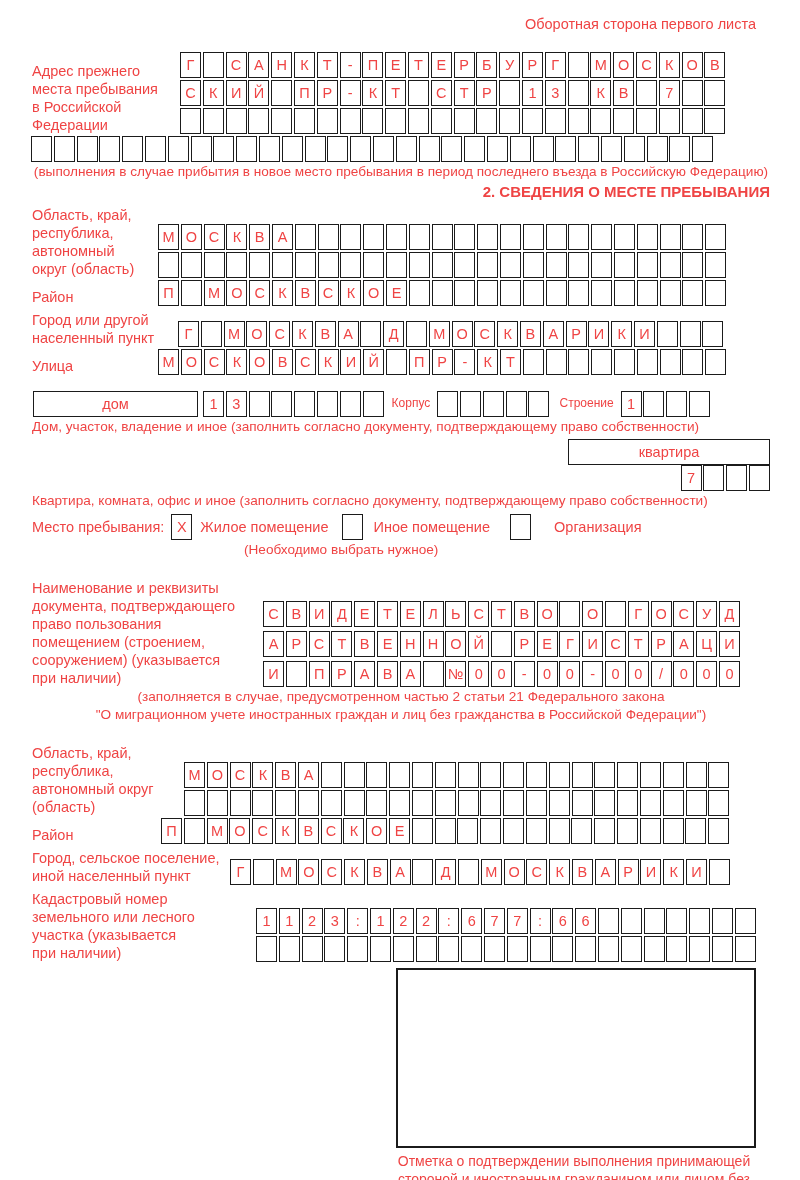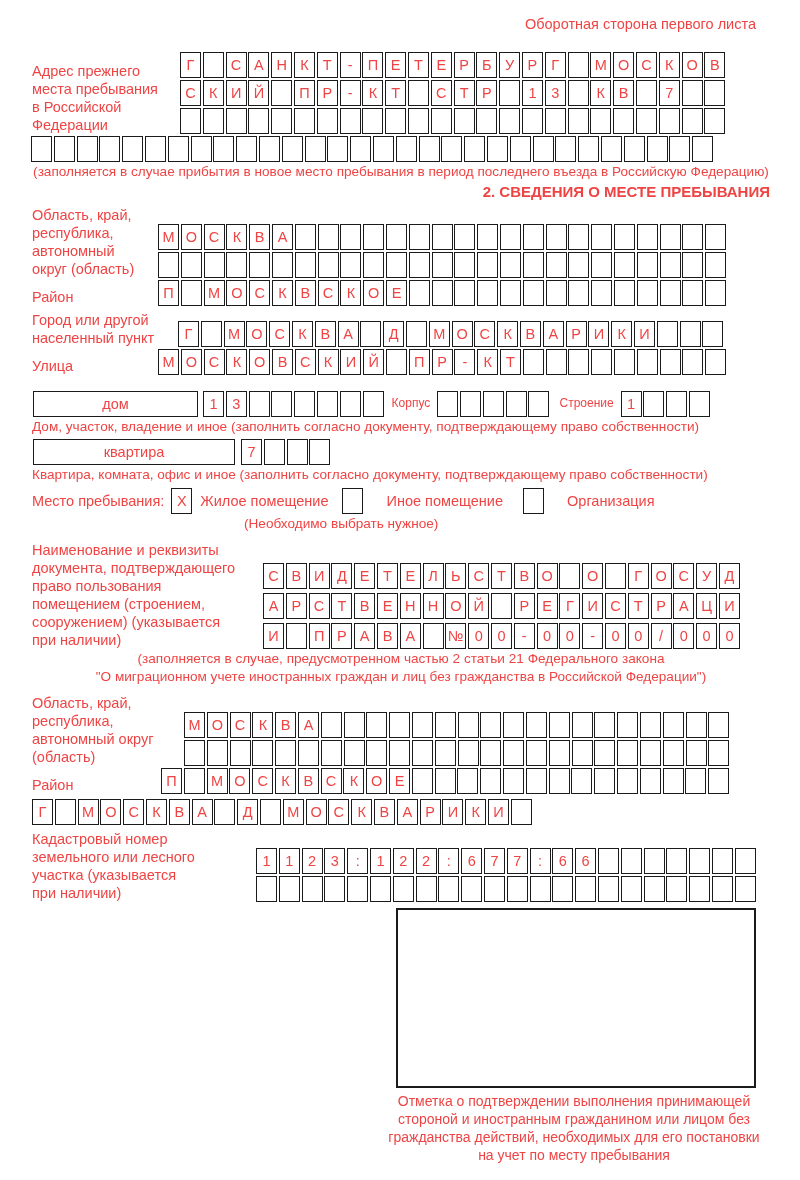--- a/index.html
+++ b/index.html
@@ -24,21 +24,21 @@
     box-sizing:content-box;flex:none;height:24px;border:1.6px solid #1b1b1b;
     text-align:center;font-size:14.5px;line-height:24px;
   }
   .inline-lbl{font-size:12px;line-height:27px;flex:none;}
   .w-prev{width:148px;}  .w-reg{width:126px;}  .w-city2{width:146px;}
   .w-doc{width:221px;padding-right:10px;}
   .w-reg-f{width:152px;} .w-rai-f{width:129px;} .w-city-f{width:198px;} .w-kad{width:198px;padding-right:26px;}
   .stay-row{display:flex;align-items:center;margin-top:5px;font-size:14.5px;}
   .stamp-box{width:356px;height:176px;border:2px solid #1b1b1b;margin:6px 0 0 364px;}
   .stamp-caption{width:420px;margin:4px 0 0 332px;font-size:14px;line-height:18px;text-align:center;white-space:pre-line;}
-  .mt3{margin-top:15px;} .mt6{margin-top:6px;}
+  .mt3{margin-top:15px;} .mt6{margin-top:18px;}
   .pt14{padding-top:14px;}
 </style>
 </head>
 <body>
 
 <div class="page">
 
   <div class="corner">Оборотная сторона первого листа</div>
 
   <div class="frow">
@@ -152,21 +152,21 @@
       <span class="cell"></span>
       <span class="cell"></span>
       <span class="cell"></span>
       <span class="cell"></span>
       <span class="cell"></span>
       <span class="cell"></span>
       <span class="cell"></span>
       <span class="cell"></span>
       <span class="cell"></span>
     </div>
-  <div class="note center">(заполняется в случае прибытия в новое место пребывания в период последнего въезда в Российскую Федерацию)</div>
+  <div class="note center">(выполнения в случае прибытия в новое место пребывания в период последнего въезда в Российскую Федерацию)</div>
 
   <div class="title">2. СВЕДЕНИЯ О МЕСТЕ ПРЕБЫВАНИЯ</div>
 
   <div class="frow">
     <div class="lbl w-reg">Область, край,
 республика,
 автономный
 округ (область)</div>
     <div class="rowstack">
       <div class="cells">
@@ -342,37 +342,37 @@
     <div class="inline-lbl" style="padding:0 7px 0 10px;">Строение</div>
     <div class="cells">
         <span class="cell">1</span>
         <span class="cell"></span>
         <span class="cell"></span>
         <span class="cell"></span>
       </div>
   </div>
   <div class="note">Дом, участок, владение и иное (заполнить согласно документу, подтверждающему право собственности)</div>
 
-  <div class="frow" style="margin-top:4px;">
+  <div class="frow" style="margin-top:4px;flex-direction:column;">
     <div class="bigbox" style="width:200px;margin-left:1px;">квартира</div>
     <div class="cells" style="margin-left:6px;">
         <span class="cell">7</span>
         <span class="cell"></span>
         <span class="cell"></span>
         <span class="cell"></span>
       </div>
   </div>
   <div class="note">Квартира, комната, офис и иное (заполнить согласно документу, подтверждающему право собственности)</div>
 
   <div class="stay-row">
     <span>Место пребывания:</span>
     <span class="cell" style="margin-left:7px;">X</span>
     <span style="margin-left:8px;text-align:right;">Жилое помещение</span>
     <span class="cell" style="margin-left:13px;"></span>
-    <span style="margin-left:24px;">Иное помещение</span>
+    <span style="margin-left:11px;">Иное помещение</span>
     <span class="cell" style="margin-left:20px;"></span>
     <span style="margin-left:23px;">Организация</span>
   </div>
   <div class="note" style="margin-left:212px;">(Необходимо выбрать нужное)</div>
 
   <div class="frow mt6">
     <div class="lbl w-doc">Наименование и реквизиты
 документа, подтверждающего
 право пользования
 помещением (строением,
@@ -540,20 +540,22 @@
         <span class="cell"></span>
         <span class="cell"></span>
         <span class="cell"></span>
         <span class="cell"></span>
         <span class="cell"></span>
         <span class="cell"></span>
       </div>
   </div>
 
   <div class="frow">
+    <div class="lbl w-city-f">Город, сельское поселение,
+иной населенный пункт</div>
     <div class="cells" style="margin-top:3px;">
         <span class="cell">Г</span>
         <span class="cell"></span>
         <span class="cell">М</span>
         <span class="cell">О</span>
         <span class="cell">С</span>
         <span class="cell">К</span>
         <span class="cell">В</span>
         <span class="cell">А</span>
         <span class="cell"></span>

